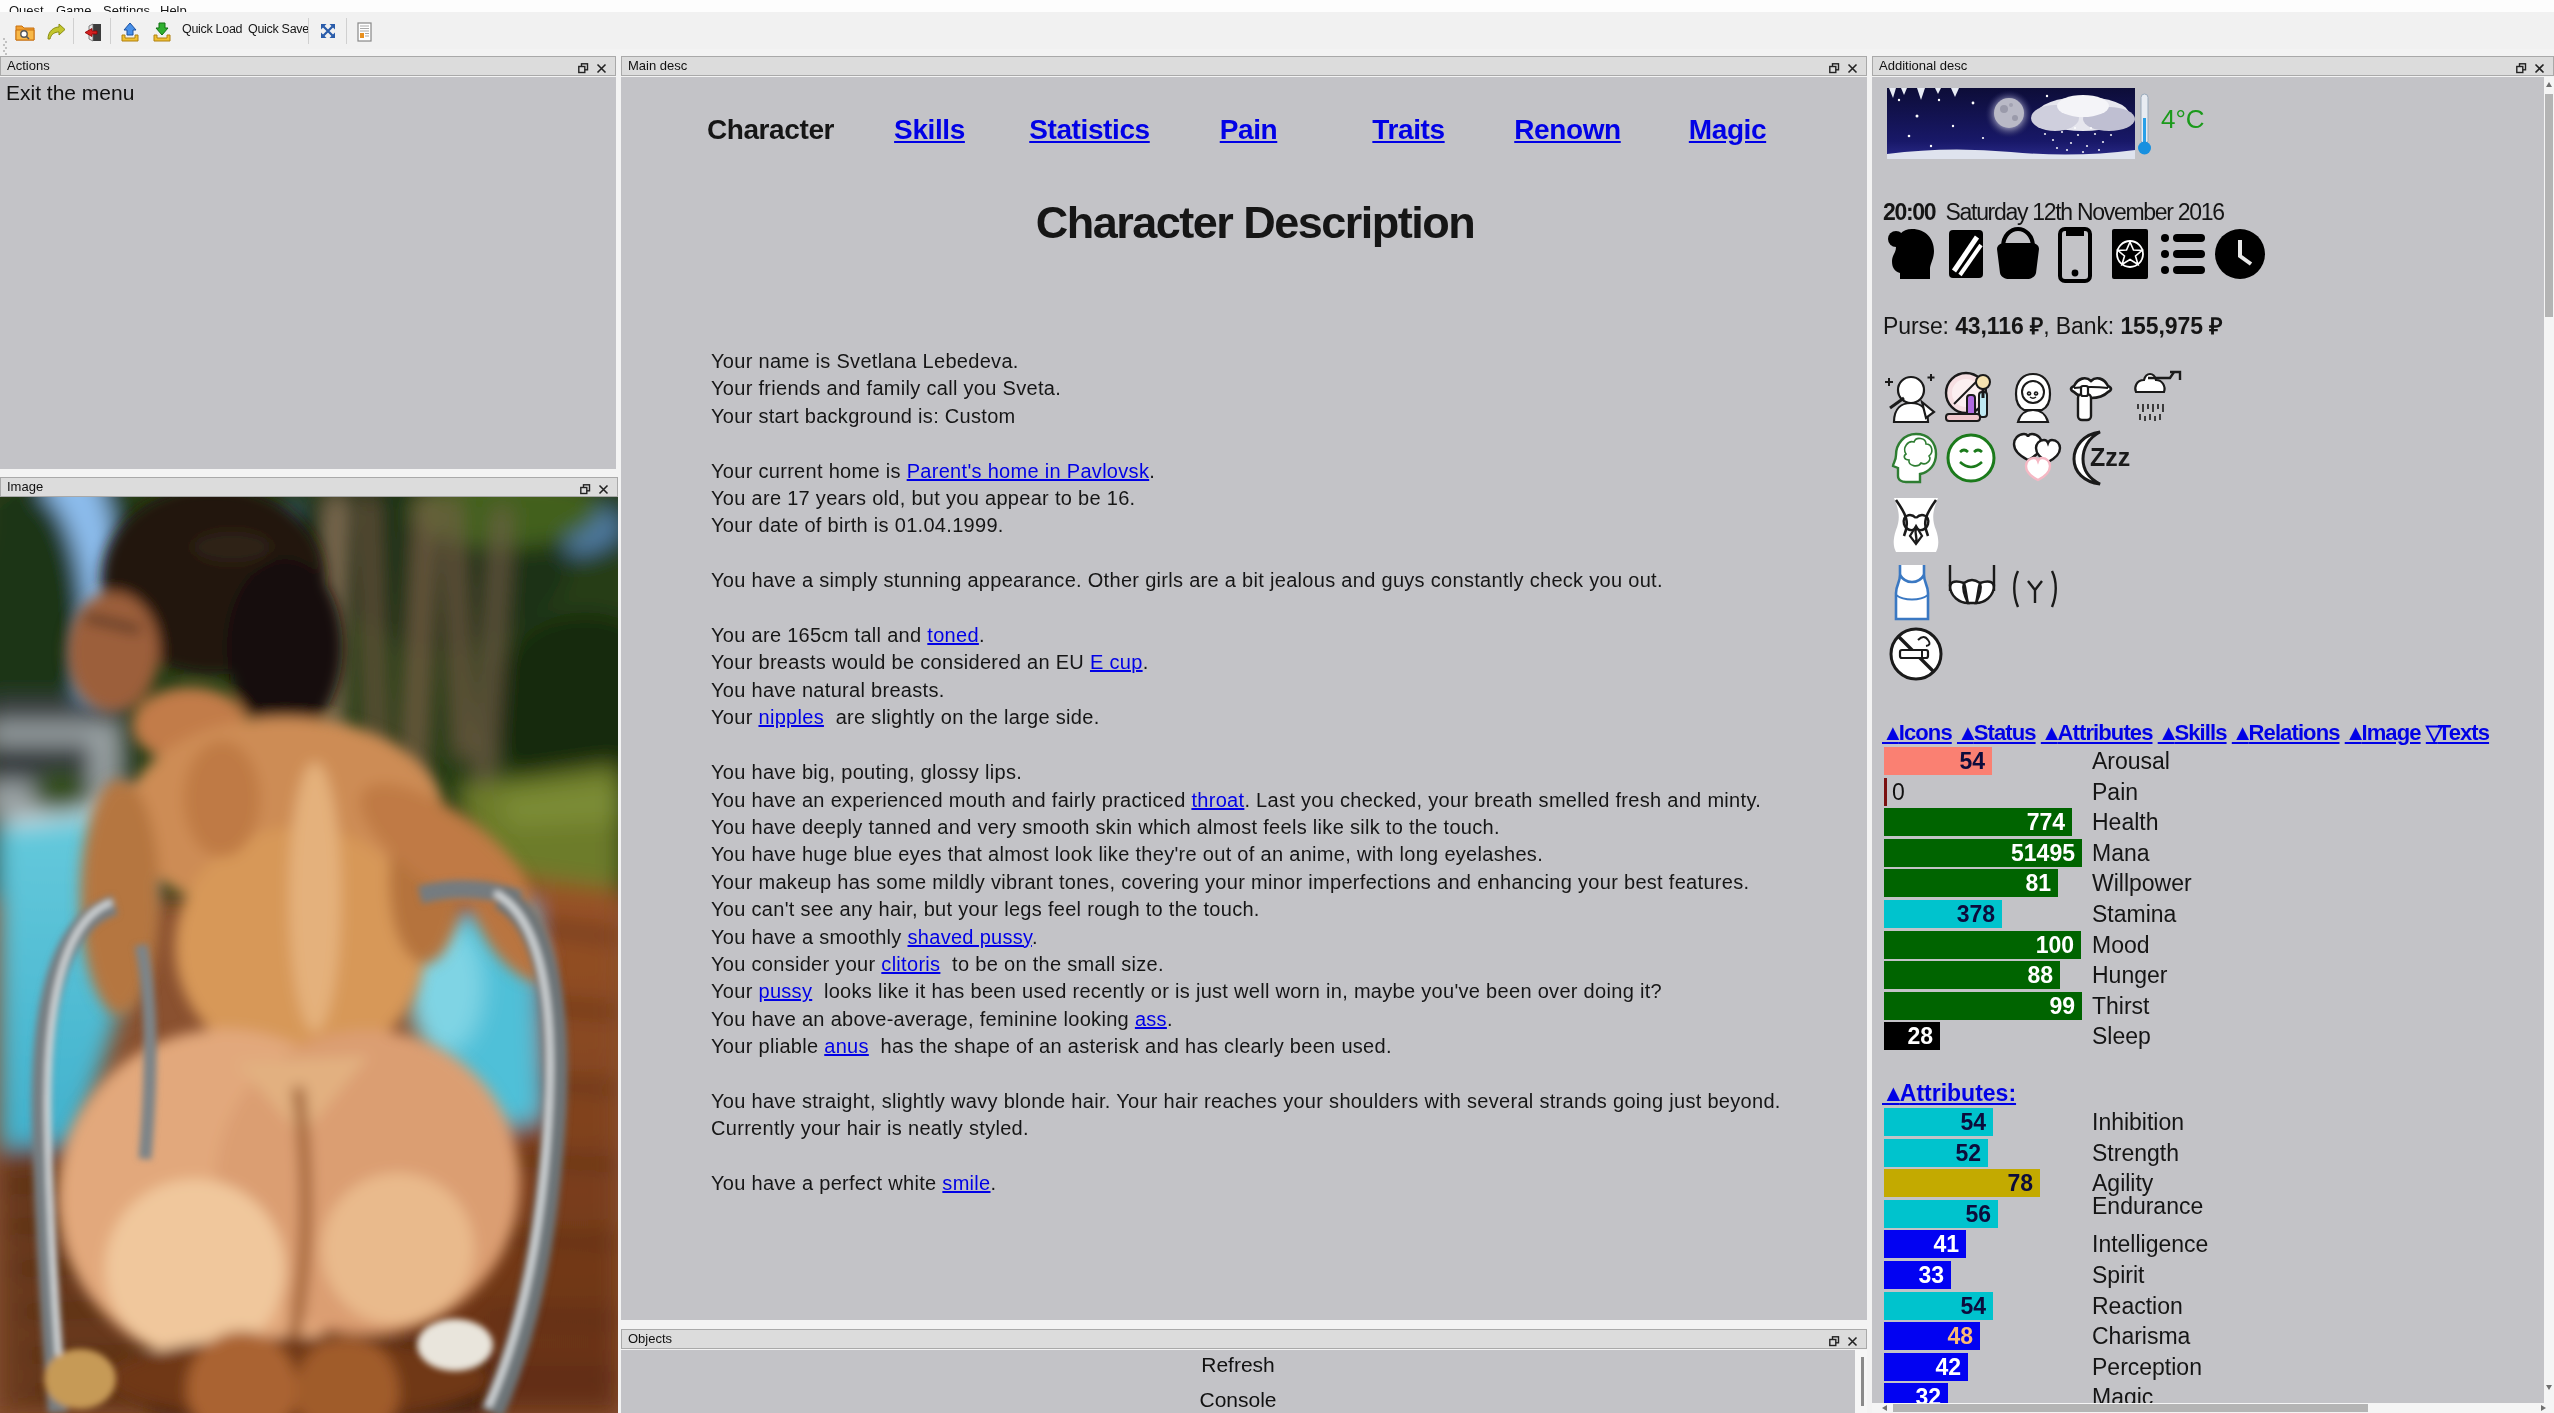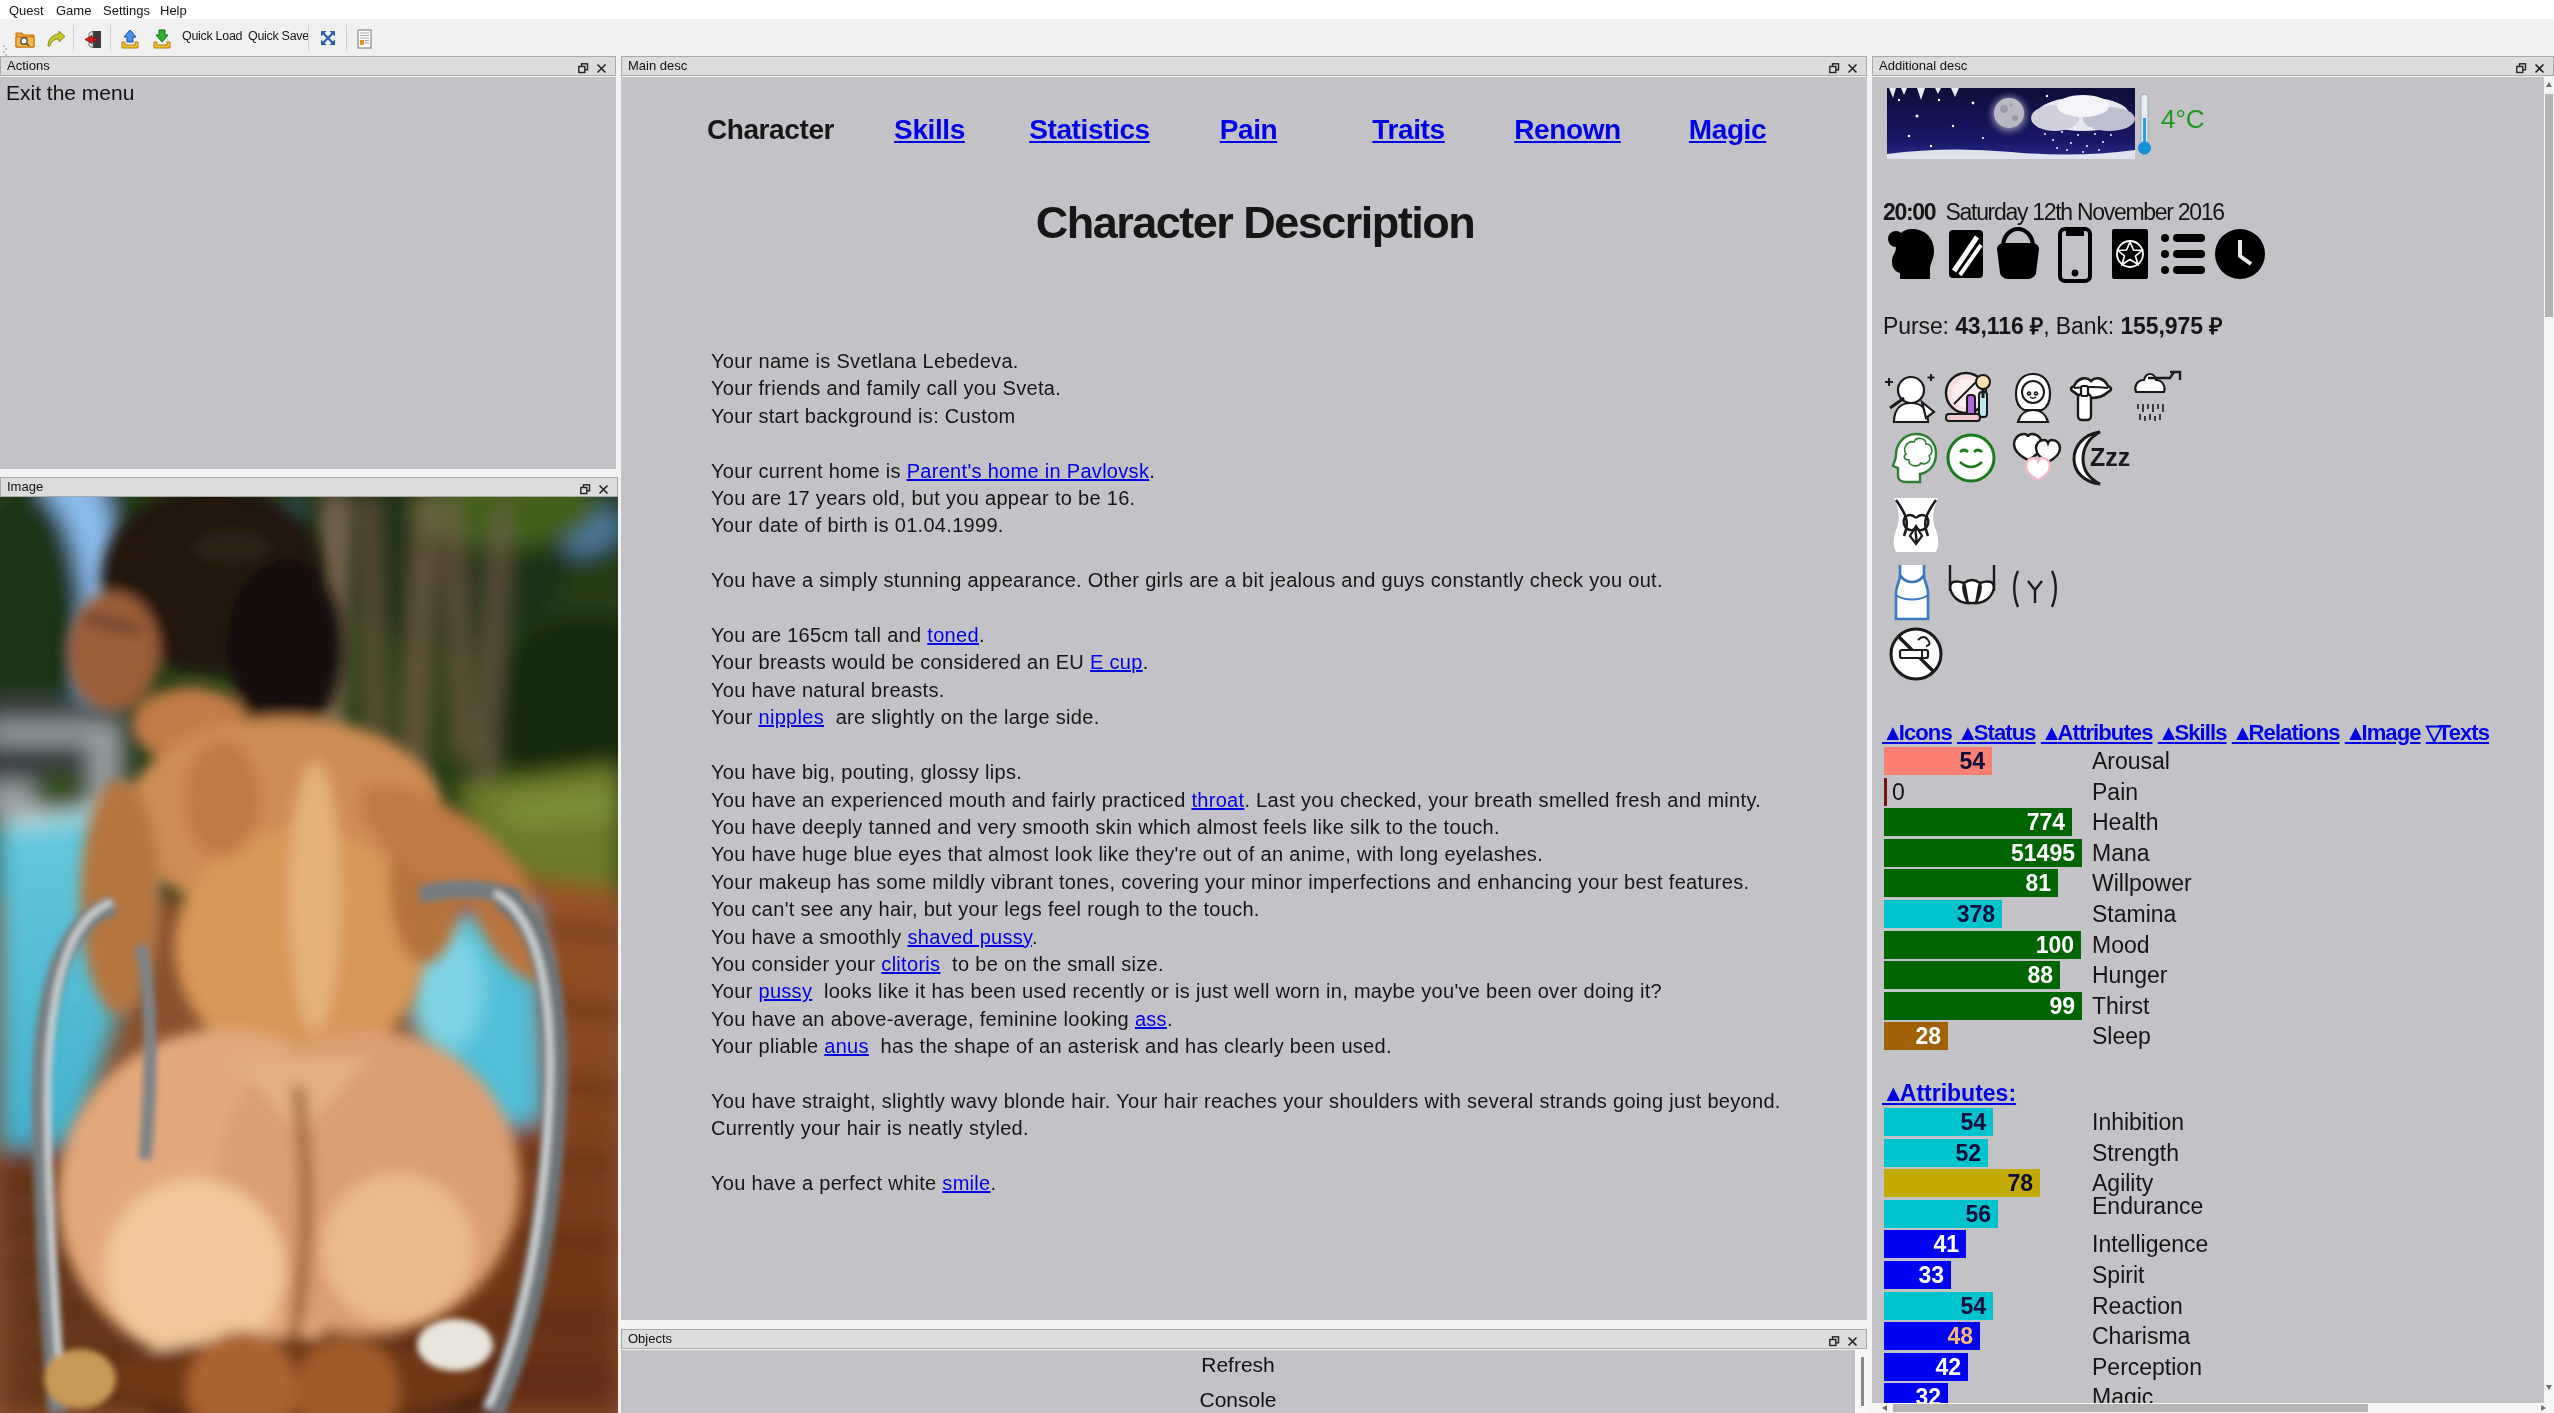--- a/index.html
+++ b/index.html
@@ -15,21 +15,21 @@
 </style></head>
 <body>
 
 <div class="abs" style="left:0;top:0;width:2554px;height:19px;background:#fdfdfd;font-size:13px;color:#161616">
 <span class="abs" style="left:9px;top:3px">Quest</span>
 <span class="abs" style="left:56px;top:3px">Game</span>
 <span class="abs" style="left:103px;top:3px">Settings</span>
 <span class="abs" style="left:160px;top:3px">Help</span>
 </div>
 
-<div class="abs" style="left:0;top:19px;width:2554px;height:37px;background:#f1f1f1">
+<div class="abs" style="left:0;top:12px;width:2554px;height:37px;background:#f1f1f1">
  <svg class="ticon" style="left:3px;top:25px" width="4" height="26" viewBox="0 0 4 26">
       <g fill="#b0b0b0">
         <circle cx="1" cy="2" r="1"></circle>
         <circle cx="3" cy="5" r="1"></circle>
         <circle cx="1" cy="8" r="1"></circle>
         <circle cx="3" cy="11" r="1"></circle>
         <circle cx="1" cy="14" r="1"></circle>
         <circle cx="3" cy="17" r="1"></circle>
         <circle cx="1" cy="20" r="1"></circle>
         <circle cx="3" cy="23" r="1"></circle>
@@ -528,21 +528,21 @@
       </div>
       <div class="blabel" style="top:184px">Mood</div>
       <div class="bar" style="left:0;top:214px;width:176px;background:#006400;color:#fff">
         <span class="v">88</span>
       </div>
       <div class="blabel" style="top:214px">Hunger</div>
       <div class="bar" style="left:0;top:245px;width:198px;background:#006400;color:#fff">
         <span class="v">99</span>
       </div>
       <div class="blabel" style="top:245px">Thirst</div>
-      <div class="bar" style="left:0;top:275px;width:64px;background:#a16207;color:#fff">
+      <div class="bar" style="left:0;top:275px;width:56px;background:#000000;color:#fff">
         <span class="v">28</span>
       </div>
       <div class="blabel" style="top:275px">Sleep</div>
     </div>
  <div class="abs" style="left:10px;top:1003px;font-size:23px;font-weight:bold"><a href="#"><i class="t">▲</i>Attributes:</a></div>
  <div class="abs" id="attrbars" style="left:12px;top:1031px;width:660px">
       <div class="bar" style="left:0;top:0px;width:109px;background:#00c3cd;color:#0c0c3c">
         <span class="v">54</span>
       </div>
       <div class="blabel" style="top:0px">Inhibition</div>

